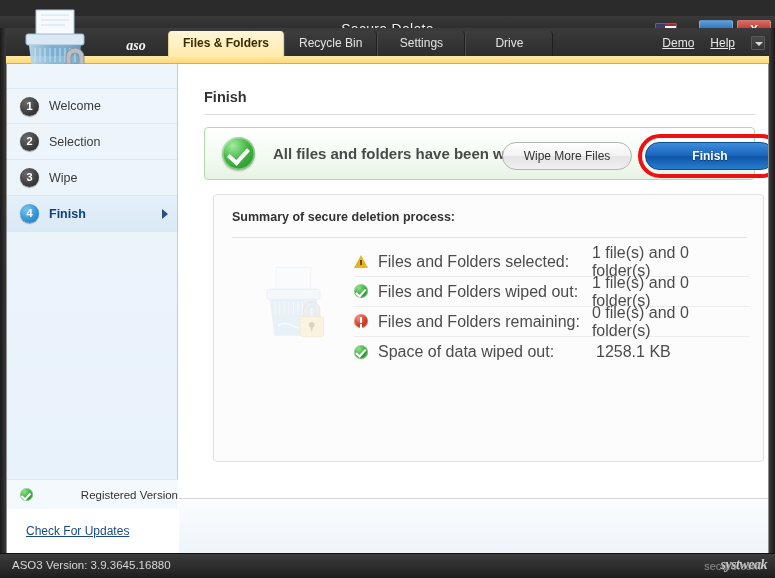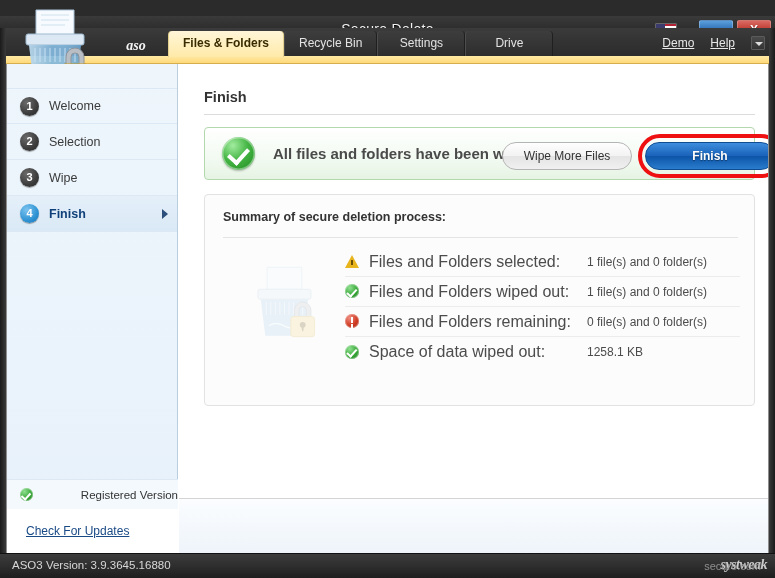--- a/index.html
+++ b/index.html
@@ -178,33 +178,33 @@
     background: radial-gradient(circle at 33% 26%, #a2ec9f 0%, #44b544 45%, #1f8a1f 100%);
     box-shadow: inset 0 0 0 1.5px rgba(255,255,255,.4), 0 1px 2px rgba(0,0,0,.25);
   }
   .big-check::after {
     content: ""; position: absolute; left: 10px; top: 7px; width: 9px; height: 16px;
     border-right: 4px solid #fff; border-bottom: 4px solid #fff; transform: rotate(42deg);
   }
   .banner-text { font-size: 15px; font-weight: bold; color: #4a4a4a; }
 
   .summary {
-    position: absolute; left: 25px; top: 130px; width: 551px; height: 212px;
+    position: absolute; left: 34px; top: 130px; width: 551px; height: 268px;
     background: #fcfcfc; border: 1px solid #e2e2e2; border-radius: 4px;
   }
   .summary-title { position: absolute; left: 18px; top: 15px; font-size: 12.5px; font-weight: bold; color: #333; }
   .summary-rule { position: absolute; left: 18px; top: 42px; width: 515px; height: 1px; background: #e4e4e4; }
   .summary-logo { position: absolute; left: 42px; top: 62px; width: 84px; height: 90px; opacity: .3; }
 
   .rows { position: absolute; left: 140px; top: 52px; width: 395px; }
   .srow { height: 30px; display: flex; align-items: center; border-bottom: 1px solid #ececec; }
   .srow:last-child { border-bottom: none; }
   .srow .ico { width: 15px; height: 15px; flex: 0 0 15px; position: relative; }
   .srow .lbl { margin-left: 9px; font-size: 16px; color: #4c4c4c; width: 218px; }
-  .srow .val { font-size: 12px; color: #4c4c4c; }
+  .srow .val { font-size: 16px; color: #4c4c4c; }
 
   .ico-warn {
     width: 0; height: 0; border-left: 7.5px solid transparent; border-right: 7.5px solid transparent;
     border-bottom: 13px solid #e8b51f; position: relative; top: 1px;
   }
   .ico-warn::after {
     content: ""; position: absolute; left: -1px; top: 5px; width: 2px; height: 5px; background: #6a4f06;
   }
   .ico-err {
     width: 14px; height: 14px; border-radius: 50%;

